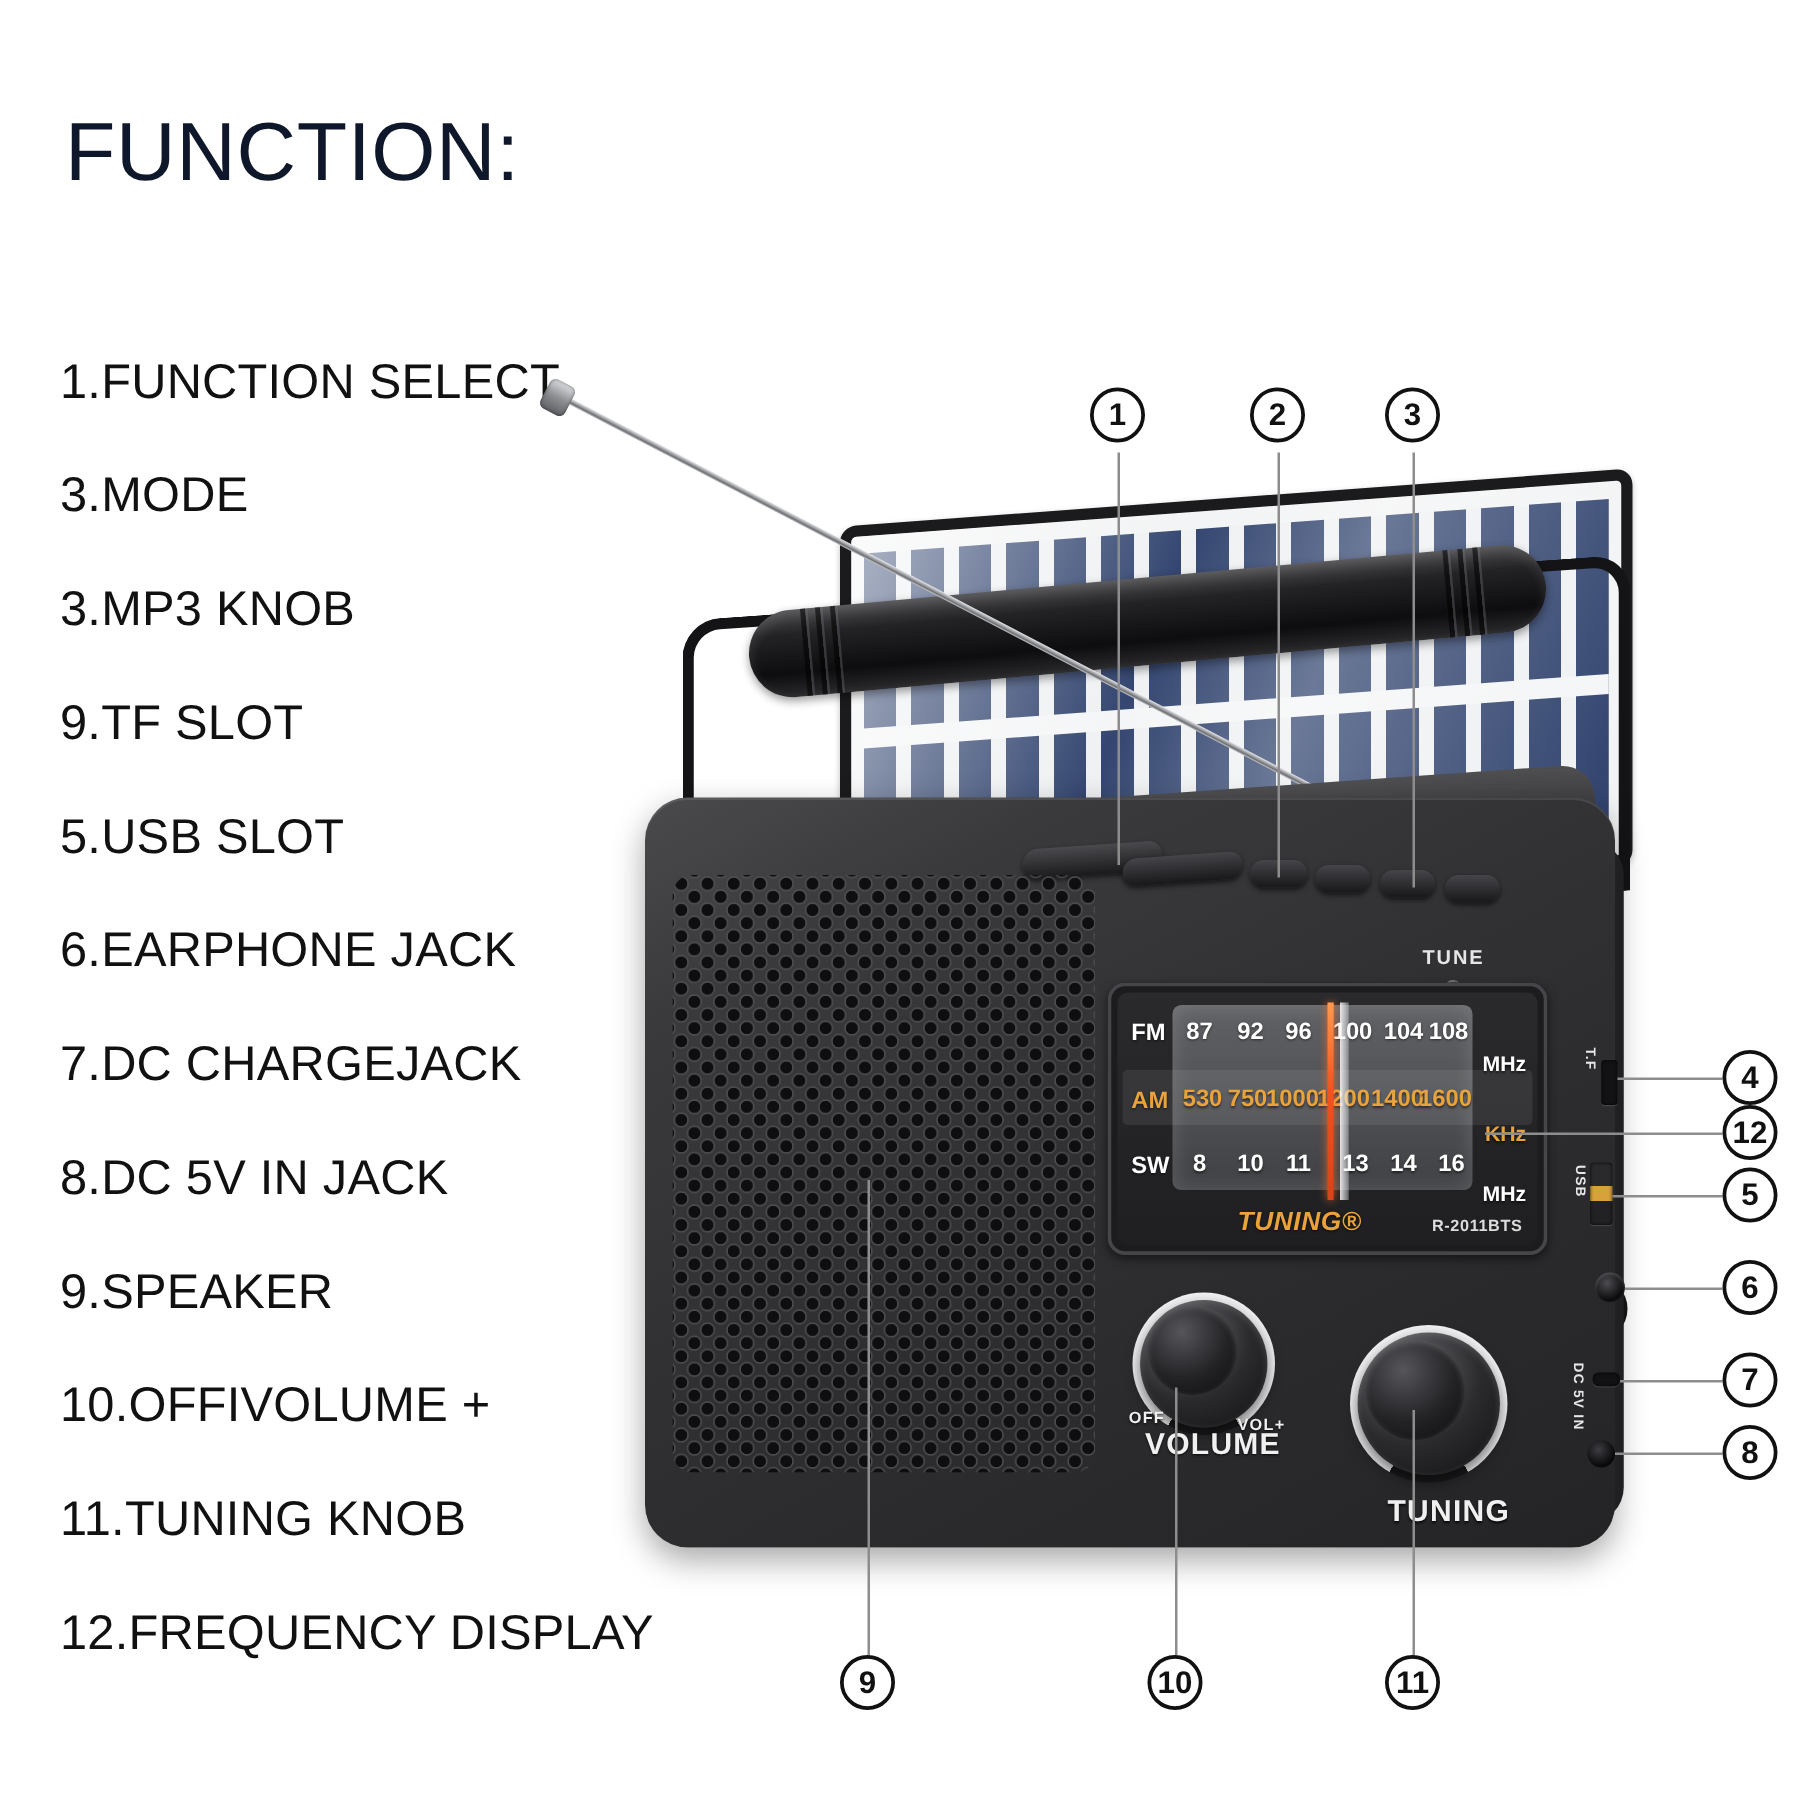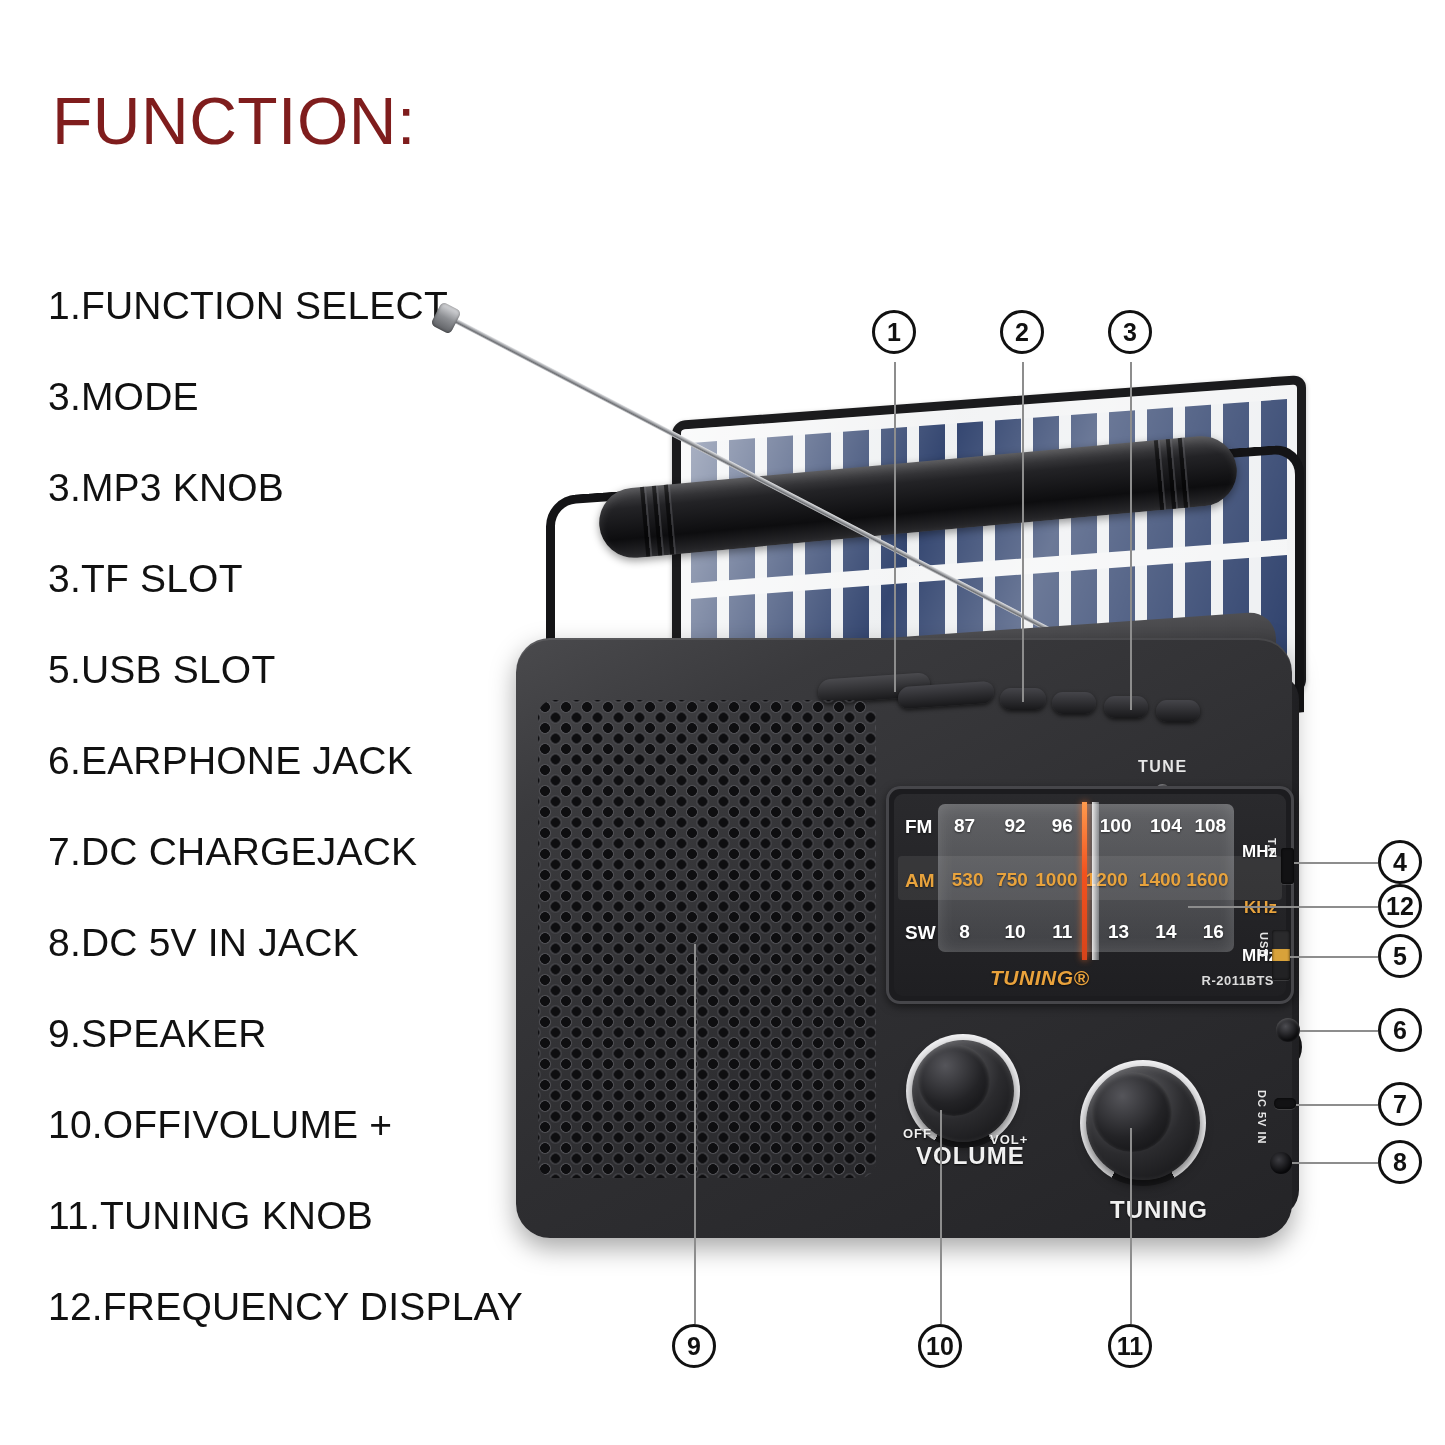--- a/index.html
+++ b/index.html
@@ -1,21 +1,21 @@
 <!DOCTYPE html>
 <html><head>
 <meta charset="utf-8">
 <style>
   html,body{margin:0;padding:0;background:#fff;}
   body{width:1445px;height:1445px;position:relative;overflow:hidden;
        font-family:"Liberation Sans","DejaVu Sans",sans-serif;color:#111;}
 
   
   #page-title{position:absolute;left:52px;top:88px;font-size:66px;font-weight:400;
-              letter-spacing:.5px;line-height:1;color:#7f1d1d;}
+              letter-spacing:.5px;line-height:1;color:#0f172a;}
   #function-list{position:absolute;left:48px;top:286px;width:520px;}
   .fn-item{font-size:39px;line-height:1;color:#111;letter-spacing:.2px;
            height:91px;display:flex;align-items:flex-start;white-space:nowrap;}
 
   
   #product{position:absolute;left:0;top:0;width:1445px;height:1445px;}
 
   
   .solar-frame{position:absolute;left:672px;top:398px;width:616px;height:300px;
      border:9px solid #1b1b1d;border-radius:13px;background:#f2f3f4;
@@ -67,21 +67,21 @@
   
   .grille{position:absolute;left:538px;top:700px;width:338px;height:478px;
      border-radius:16px;
      background-image:
        radial-gradient(circle at 7px 7px, #0e0e10 0 4.6px, #55555a 5.2px, rgba(0,0,0,0) 6.6px),
        radial-gradient(circle at 7px 7px, #0e0e10 0 4.6px, #55555a 5.2px, rgba(0,0,0,0) 6.6px);
      background-size:21px 21px,21px 21px;
      background-position:0 0, 10.5px 10.5px;}
 
   
-  .dial-bezel{position:absolute;left:886px;top:786px;width:408px;height:218px;
+  .dial-bezel{position:absolute;left:886px;top:786px;width:352px;height:218px;
      border-radius:14px;background:#1c1c1f;
      box-shadow:inset 0 0 0 3px #46464a, 0 3px 8px rgba(0,0,0,.5);}
   .dial-face{position:absolute;left:8px;top:8px;right:8px;bottom:8px;border-radius:9px;
      background:linear-gradient(180deg,#2a2a2d,#1f1f22);overflow:hidden;}
   .dial-glass{position:absolute;left:44px;top:10px;right:52px;bottom:44px;border-radius:7px;
      background:linear-gradient(180deg,rgba(225,228,232,.30),rgba(185,190,196,.20));
      box-shadow:inset 0 0 18px rgba(255,255,255,.16);}
   .dial-band{position:absolute;left:4px;right:4px;height:44px;top:62px;border-radius:4px;
      background:rgba(255,255,255,.08);}
   .scale{position:absolute;left:0;right:0;height:36px;display:flex;align-items:center;}
@@ -139,21 +139,21 @@
 </style>
 </head>
 <body>
 
 <div id="page-title">FUNCTION:</div>
 
 <div id="function-list">
   <div class="fn-item">1.FUNCTION SELECT</div>
   <div class="fn-item">3.MODE</div>
   <div class="fn-item">3.MP3 KNOB</div>
-  <div class="fn-item">3.TF SLOT</div>
+  <div class="fn-item">9.TF SLOT</div>
   <div class="fn-item">5.USB SLOT</div>
   <div class="fn-item">6.EARPHONE JACK</div>
   <div class="fn-item">7.DC CHARGEJACK</div>
   <div class="fn-item">8.DC 5V IN JACK</div>
   <div class="fn-item">9.SPEAKER</div>
   <div class="fn-item">10.OFFIVOLUME +</div>
   <div class="fn-item">11.TUNING KNOB</div>
   <div class="fn-item">12.FREQUENCY DISPLAY</div>
 </div>
 

